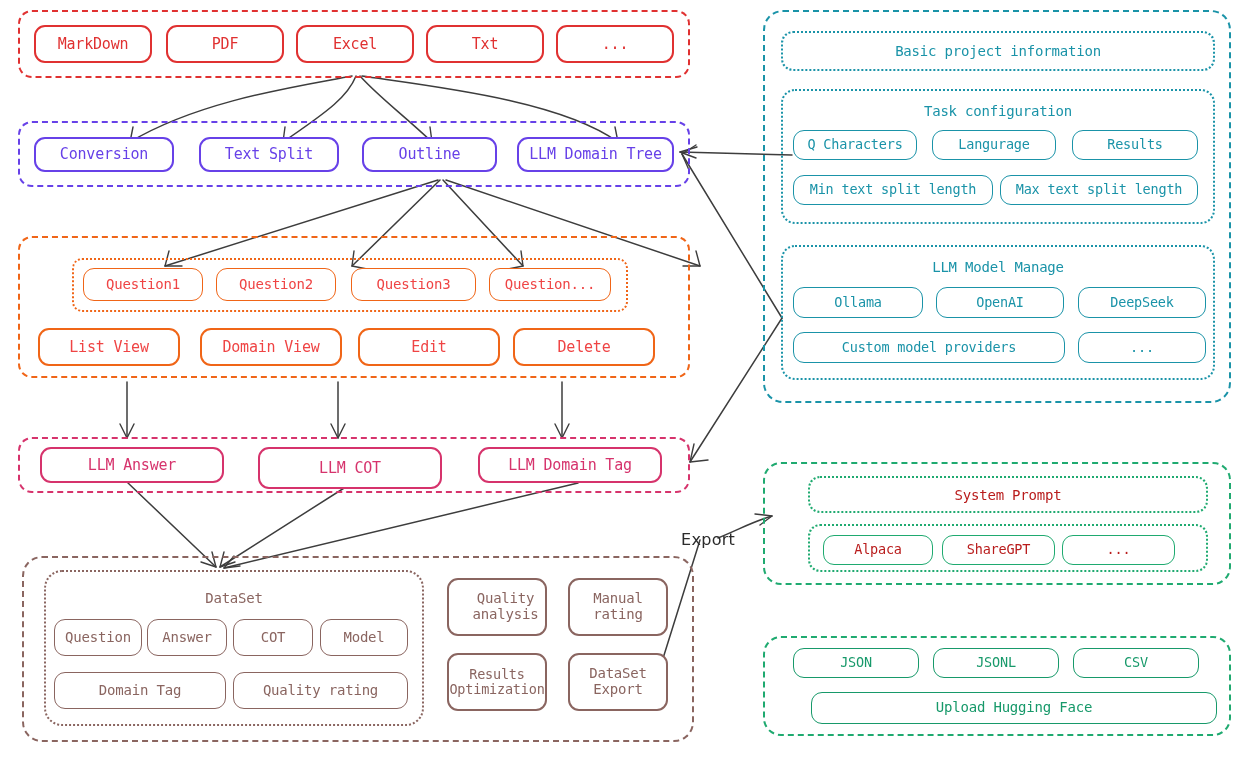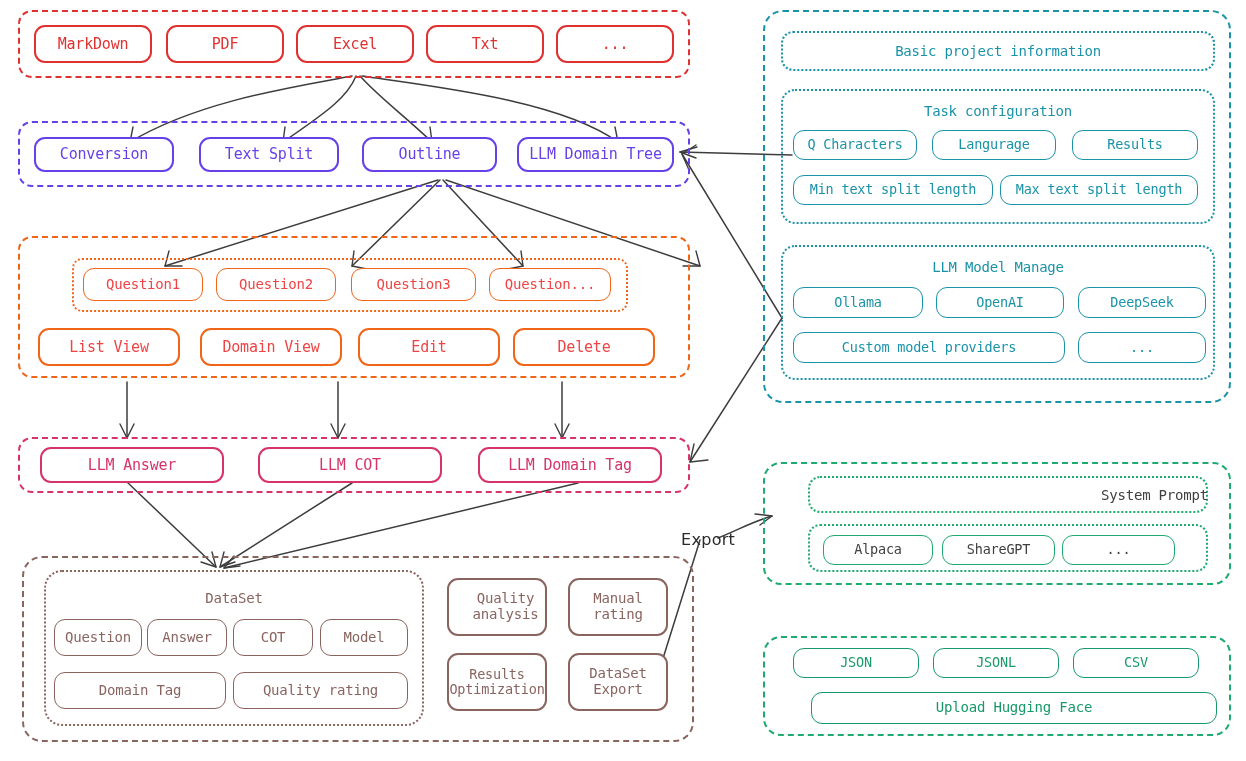--- a/index.html
+++ b/index.html
@@ -34,21 +34,21 @@
     font-size:14px;letter-spacing:-0.2px;
   }
 
   
   .c-red{color:#e03131;border-color:#e03131;}
   .c-purple{color:#6741e8;border-color:#6741e8;}
   .c-orange{color:#ef4444;border-color:#f06517;}
   .c-pink{color:#d6336c;border-color:#d6336c;}
   .c-brown{color:#8a6560;border-color:#8a6560;}
   .c-teal{color:#1a93a8;border-color:#1a93a8;}
-  .c-green{color:#404040;border-color:#1faa70;text-align:right;}
+  .c-green{color:#b91c1c;border-color:#1faa70;}
   .c-greendk{color:#17996a;border-color:#17996a;}
 
   
   .plain-label{
     position:absolute;
     font-family:"DejaVu Sans","Liberation Sans",sans-serif;
     color:#2b2b2b;font-size:16px;letter-spacing:0.3px;
   }
 
   svg#wires{position:absolute;left:0;top:0;width:1246px;height:761px;pointer-events:none;}
@@ -130,21 +130,21 @@
   <div class="node thin c-orange" style="left:351px;top:268px;width:125px;height:33px;font-size:14px;">Question3</div>
   <div class="node thin c-orange" style="left:489px;top:268px;width:122px;height:33px;font-size:14px;">Question...</div>
 
   <div class="node c-orange" style="left:38px;top:328px;width:142px;height:38px;font-size:15px;">List View</div>
   <div class="node c-orange" style="left:200px;top:328px;width:142px;height:38px;font-size:15px;">Domain View</div>
   <div class="node c-orange" style="left:358px;top:328px;width:142px;height:38px;font-size:15px;">Edit</div>
   <div class="node c-orange" style="left:513px;top:328px;width:142px;height:38px;font-size:15px;">Delete</div>
 
   <div class="grp dash c-pink" style="left:18px;top:437px;width:672px;height:56px;"></div>
   <div class="node c-pink" style="left:40px;top:447px;width:184px;height:36px;font-size:15px;">LLM Answer</div>
-  <div class="node c-pink" style="left:258px;top:447px;width:184px;height:36px;font-size:15px;">LLM COT</div>
+  <div class="node c-pink" style="left:258px;top:447px;width:184px;height:42px;font-size:15px;">LLM COT</div>
   <div class="node c-pink" style="left:478px;top:447px;width:184px;height:36px;font-size:15px;">LLM Domain Tag</div>
 
   <div class="grp dash c-brown" style="left:22px;top:556px;width:672px;height:186px;border-radius:20px;"></div>
   <div class="grp dot c-brown" style="left:44px;top:570px;width:380px;height:156px;border-radius:18px;"></div>
   <div class="gtitle c-brown" style="left:44px;width:380px;top:590px;">DataSet</div>
 
   <div class="node thin c-brown" style="left:54px;top:619px;width:88px;height:37px;font-size:14px;">Question</div>
   <div class="node thin c-brown" style="left:147px;top:619px;width:80px;height:37px;font-size:14px;">Answer</div>
   <div class="node thin c-brown" style="left:233px;top:619px;width:80px;height:37px;font-size:14px;">COT</div>
   <div class="node thin c-brown" style="left:320px;top:619px;width:88px;height:37px;font-size:14px;">Model</div>

